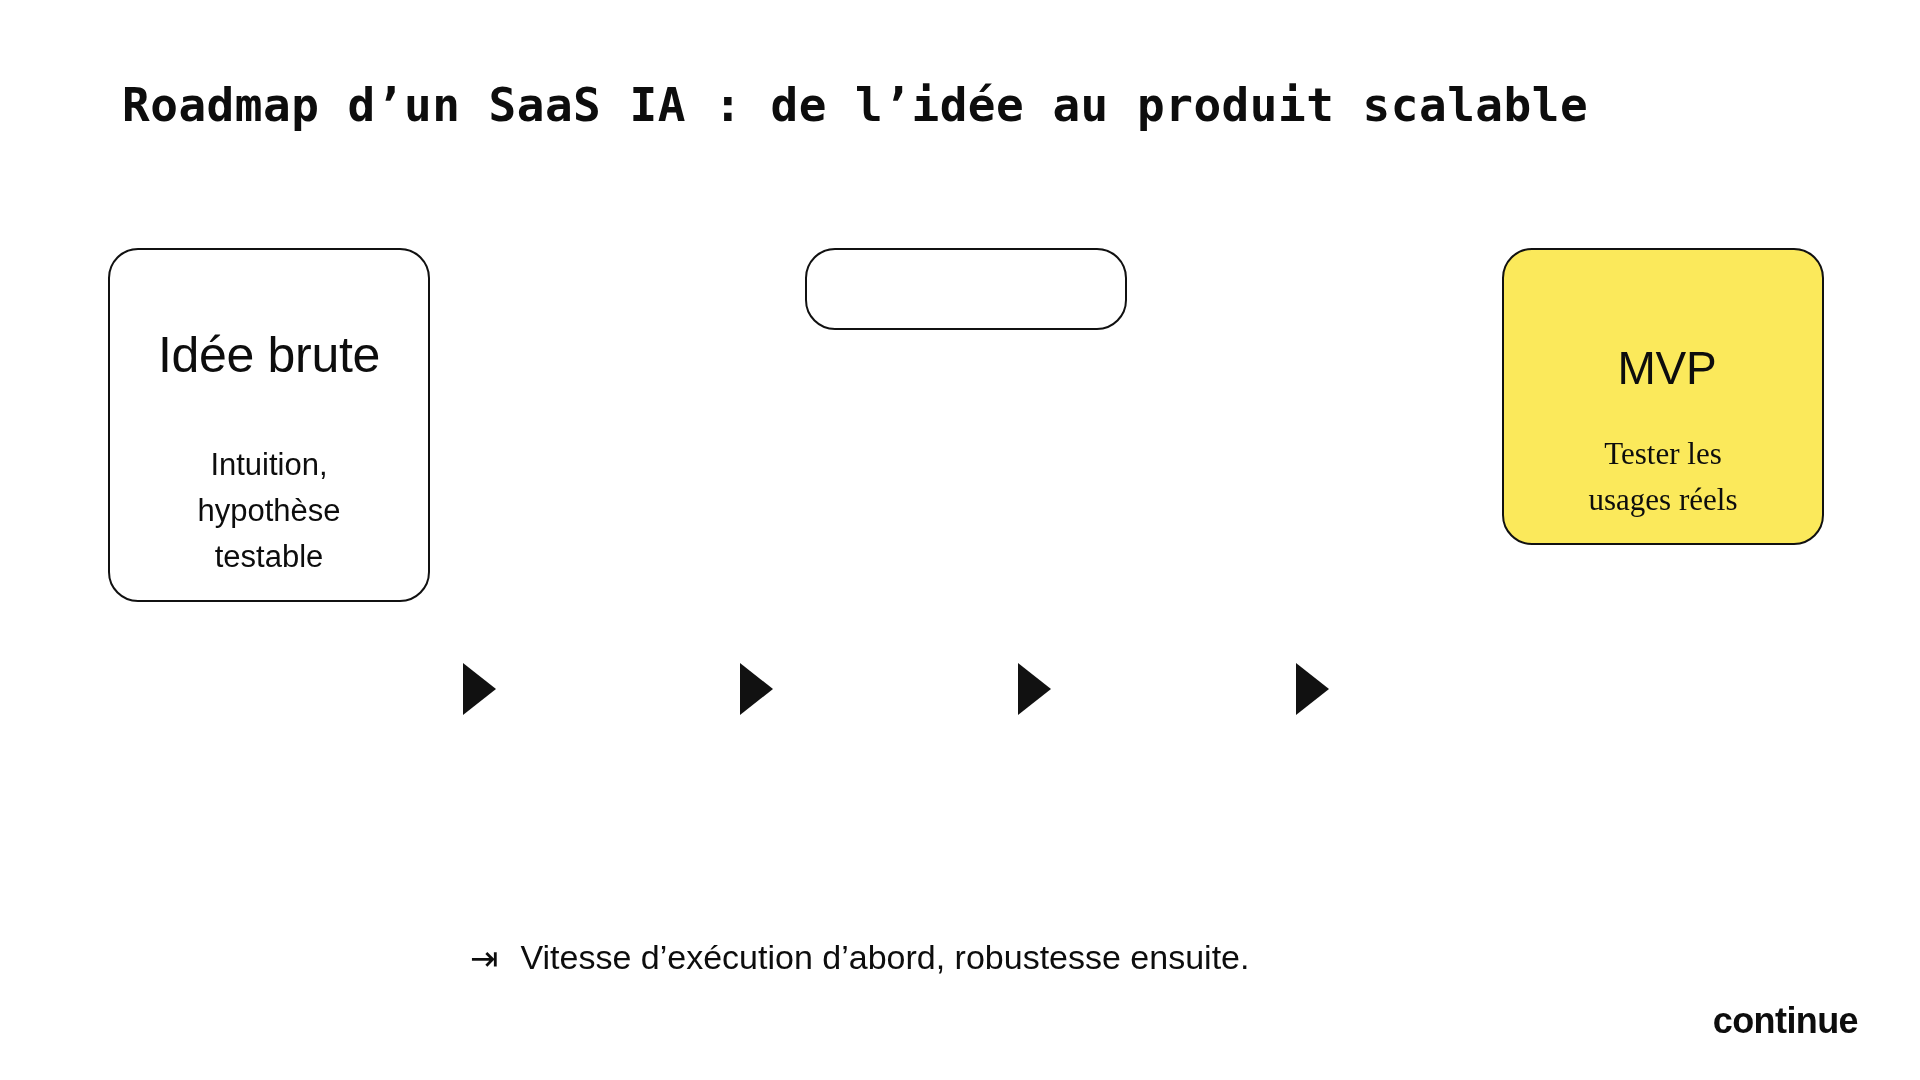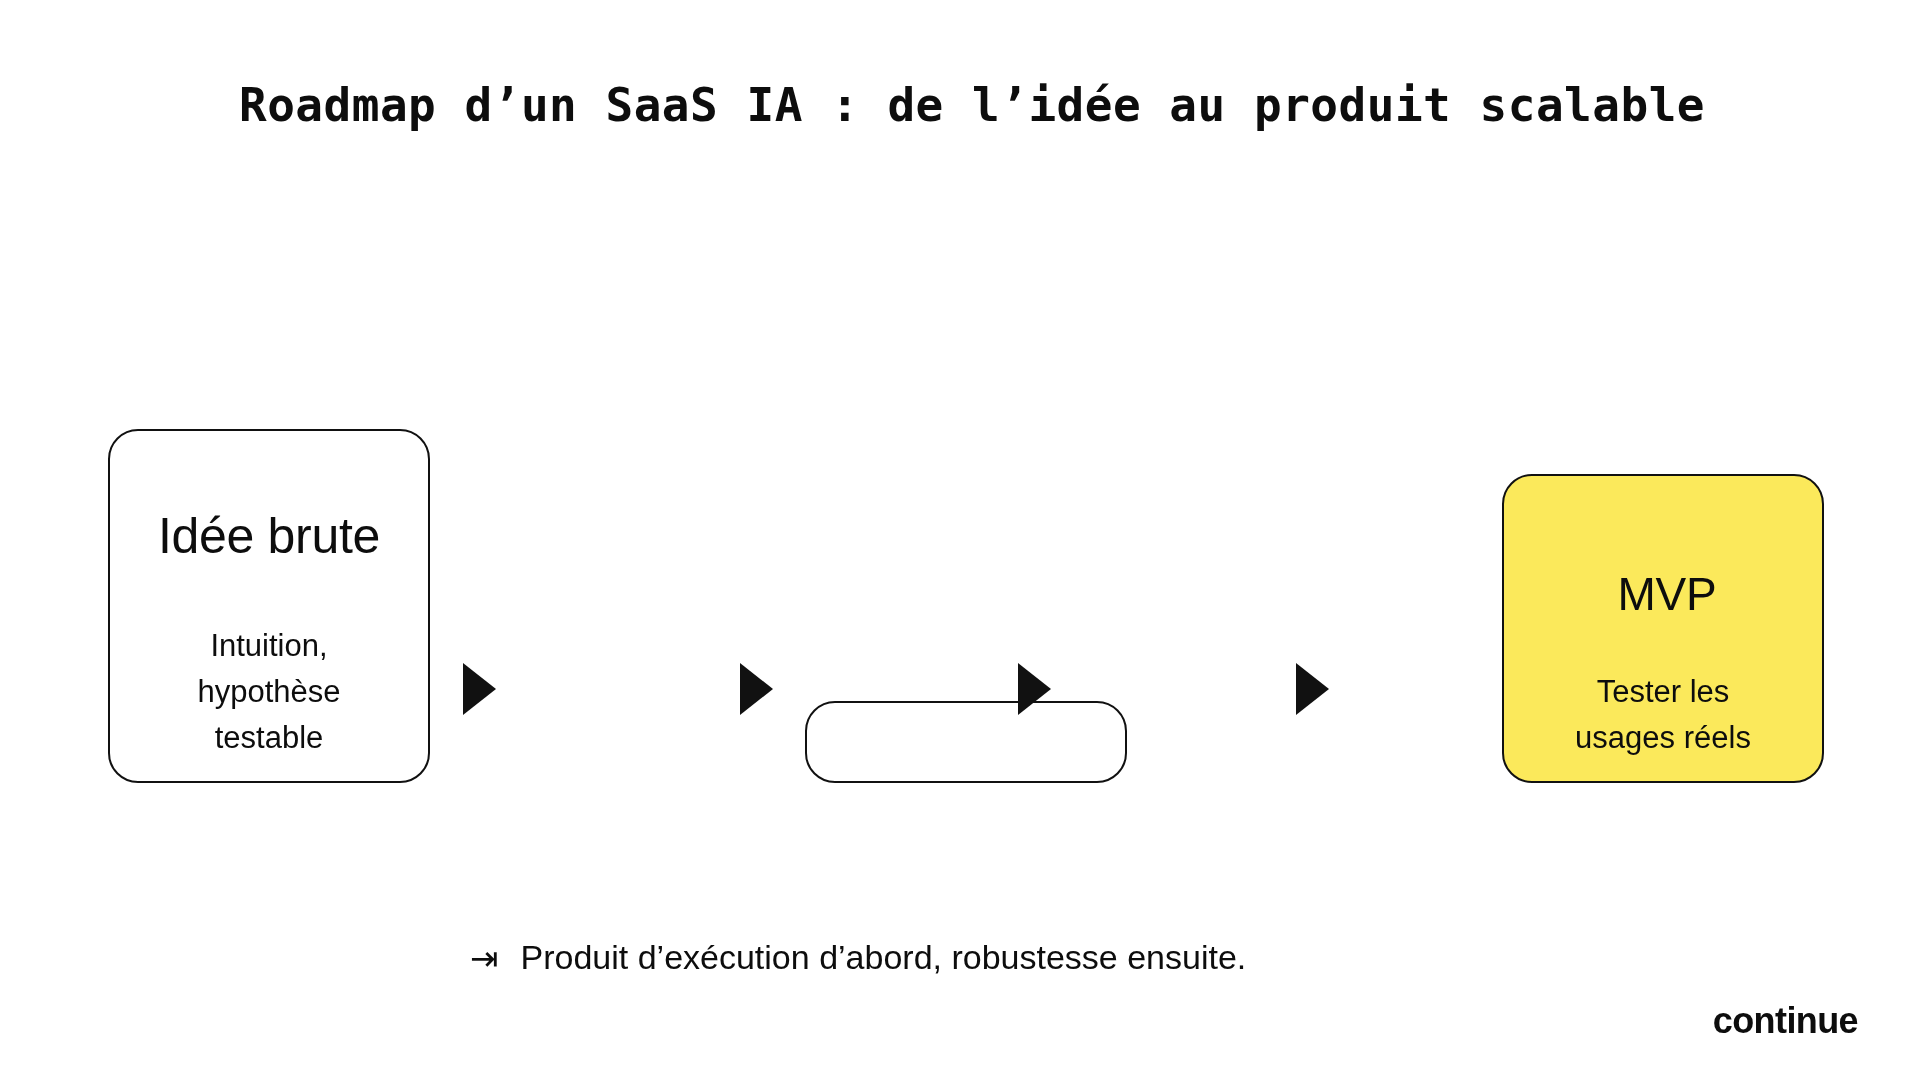--- a/index.html
+++ b/index.html
@@ -27,33 +27,32 @@
     position: absolute;
     left: 122px;
     top: 78px;
     width: 1700px;
     font-family: "DejaVu Sans Mono", "Liberation Mono", monospace;
     font-weight: 700;
     font-size: 46px;
     letter-spacing: 0.5px;
     color: #0d0d0d;
     white-space: nowrap;
-    text-align: center;
   }
 
   
   .flow {
     position: absolute;
     left: 108px;
     top: 248px;
     width: 1716px;
     height: 535px;
     display: flex;
     flex-direction: row;
-    align-items: flex-end;
+    align-items: flex-start;
     justify-content: space-between;
   }
 
   .card {
     position: relative;
     box-sizing: border-box;
     width: 322px;
     background: #ffffff;
     border: 2px solid #111111;
     border-radius: 30px;
@@ -84,21 +83,22 @@
   }
   .card-desc {
     margin-top: 42px;
     font-size: 31px;
     line-height: 1.48;
     text-align: center;
     color: #0d0d0d;
     white-space: pre-line;
   }
   .card.highlight .card-desc {
-    margin-top: 48px;
+    margin-top: 36px;
+    font-family: Liberation Serif, serif;
   }
 
   
   .card[data-index="0"] .card-title { padding-top: 18px; }
   .card[data-index="0"] .card-desc  { margin-top: 58px; }
   .card[data-index="1"] .card-desc  { margin-top: 48px; }
   .card[data-index="3"] .card-title { padding-top: 6px; }
   .card[data-index="3"] .card-desc  { margin-top: 46px; }
   .card[data-index="4"] .card-title { padding-top: 0px; }
   .card[data-index="4"] .card-desc  { margin-top: 44px; }
@@ -174,18 +174,18 @@
 
 
     <span class="arrow arrow-0"></span>
     <span class="arrow arrow-1"></span>
     <span class="arrow arrow-2"></span>
     <span class="arrow arrow-3"></span>
   </div>
 
   <div class="footnote">
     <span class="footnote-icon">⇥</span>
-    <span>Produit d’exécution d’abord, robustesse ensuite.</span>
+    <span>Vitesse d’exécution d’abord, robustesse ensuite.</span>
   </div>
 
   <div class="logo">continue</div>
 
 </div>
 
 </body></html>

